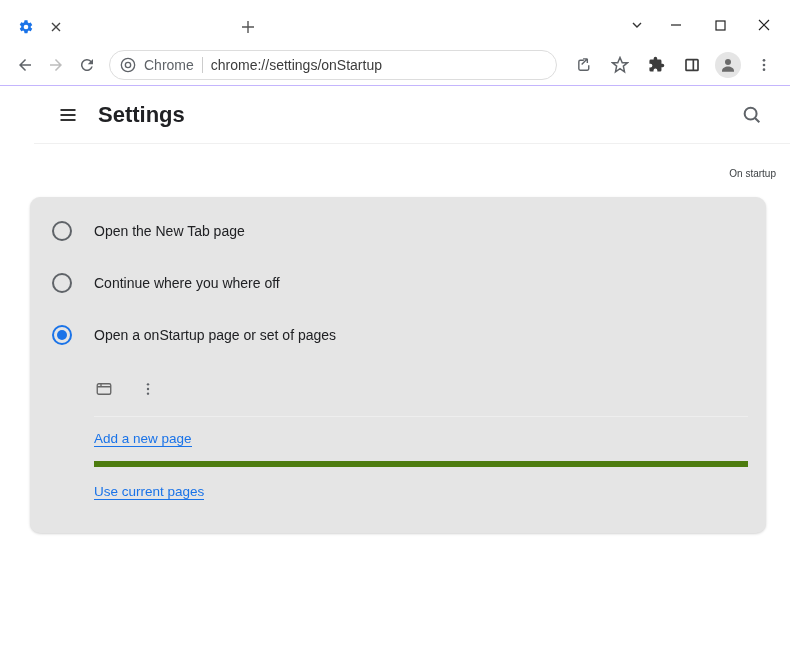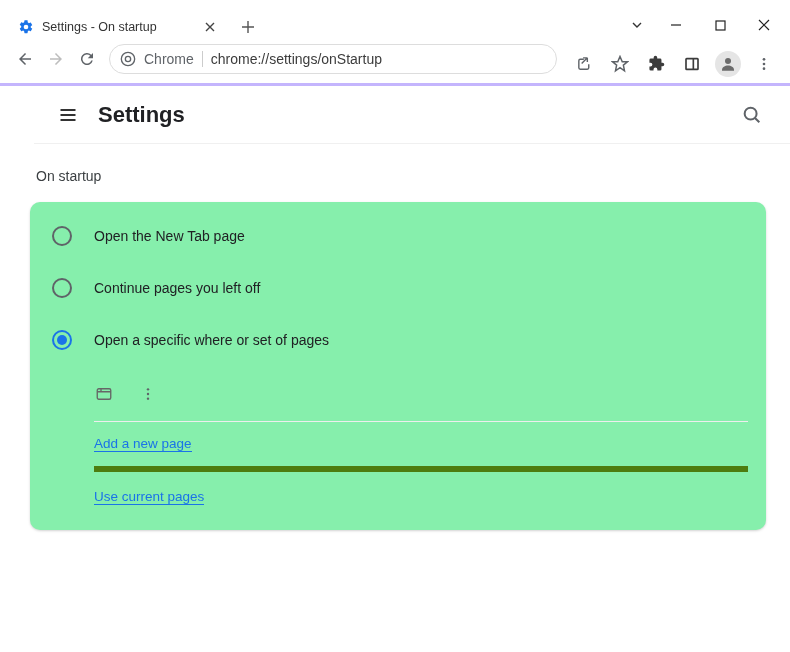--- a/index.html
+++ b/index.html
@@ -10,42 +10,42 @@
     .tab { display: flex; align-items: center; height: 34px; margin-left: 8px; padding: 0 10px; border-radius: 8px 8px 0 0; background: #fff; min-width: 220px; position: relative; }
     .tab-icon { width: 16px; height: 16px; margin-right: 8px; color: #1a73e8; display: flex; align-items: center; justify-content: center; }
     .tab-title { font-size: 12.5px; color: #333; flex: 1; }
     .tab-close { width: 16px; height: 16px; display: flex; align-items: center; justify-content: center; color: #555; cursor: pointer; margin-left: 6px; }
     .new-tab { width: 28px; height: 28px; display: flex; align-items: center; justify-content: center; color: #555; cursor: pointer; margin-left: 6px; margin-bottom: 3px; }
     .window-controls { margin-left: auto; display: flex; height: 38px; align-items: center; padding-right: 4px; }
     .wc-btn { width: 44px; height: 32px; display: flex; align-items: center; justify-content: center; color: #222; }
     .wc-chevron { width: 34px; }
     
     
-    .toolbar { height: 42px; display: flex; padding: 0 10px; gap: 1px; border-bottom: 3px solid #c4b5fd; background: #fff;}
+    .toolbar { height: 42px; display: flex; align-items: center; padding: 0 10px; gap: 1px; border-bottom: 1px solid #c4b5fd; background: #fff;}
     .tool-btn { width: 30px; height: 30px; display: flex; align-items: center; justify-content: center; color: #5f6368; cursor: pointer; border-radius: 50%; }
     .tool-btn.disabled { color: #bdbdbd; cursor: default;}
     .omnibox { flex: 1; height: 30px; background: #fff; border: 1px solid #ddd; border-radius: 16px; display: flex; align-items: center; padding: 0 10px; margin: 0 6px; }
     .omnibox .lock { color: #5f6368; margin-right: 8px; display:flex; align-items:center;}
     .omnibox .prefix { color: #5f6368; font-size: 14px; }
     .omnibox .divider { width: 1px; height: 16px; background: #ccc; margin: 0 8px; }
     .omnibox .url { color: #3c3c3c; font-size: 14px; }
     .right-icons { display: flex; align-items: center; gap: 4px; margin-left: 4px;}
     .right-icons .tool-btn { width: 32px; }
     .avatar { width: 26px; height: 26px; border-radius: 50%; background: #e5e5e5; display: flex; align-items: center; justify-content: center; color: #6b6b6b;}
     
     
     .settings-header { height: 58px; display: flex; align-items: center; padding: 0 18px; border-bottom: 1px solid #f0f0f0; margin-left: 34px;}
     .hamburger { width: 32px; height: 32px; display: flex; align-items: center; justify-content: center; color: #333; cursor: pointer; margin-right: 14px;}
     .settings-title { font-size: 22px; font-weight: 600; color: #202124; flex: 1;}
     .search-btn { width: 40px; height: 40px; display: flex; align-items: center; justify-content: center; color: #5f6368; cursor: pointer;}
     
     
     .content { padding: 24px 14px 0 30px; }
-    .section-title { font-size: 14px; color: #3c4043; margin-bottom: 18px; margin-left: 6px;}
-    .card { background: #86efac; border-radius: 10px; box-shadow: 0 1px 3px rgba(0,0,0,0.12), 0 1px 2px rgba(0,0,0,0.06); padding: 8px 0 8px 0; margin-right: 10px;}
+    .section-title { font-size: 10px; color: #3c4043; margin-bottom: 18px; margin-left: 6px; text-align: right;}
+    .card { background: #e5e5e5; border-radius: 10px; box-shadow: 0 1px 3px rgba(0,0,0,0.12), 0 1px 2px rgba(0,0,0,0.06); padding: 8px 0 16px 0; margin-right: 10px;}
     
     .radio-row { display: flex; align-items: center; height: 52px; padding: 0 22px; cursor: pointer;}
     .radio { width: 20px; height: 20px; border: 2px solid #5f6368; border-radius: 50%; margin-right: 22px; display:flex; align-items:center; justify-content:center; flex-shrink:0;}
     .radio.selected { border-color: #1a73e8; }
     .radio.selected::after { content: ''; width: 10px; height: 10px; background: #1a73e8; border-radius: 50%; }
     .radio-label { font-size: 14px; color: #202124; }
     
     .page-list { margin-left: 64px; margin-right: 18px; }
     .page-item { display: flex; align-items: center; height: 56px; border-bottom: 1px solid #eee; }
     .page-favicon { width: 20px; height: 20px; margin-right: 20px; display:flex; align-items:center; justify-content:center; color:#666;}
@@ -62,21 +62,20 @@
 </head>
 <body>
 
 <div class="titlebar">
   <div class="tab">
     <span class="tab-icon">
       <svg width="16" height="16" viewBox="0 0 24 24" fill="#1a73e8">
           <path d="M19.14,12.94a7,7,0,0,0,.05-.94,7,7,0,0,0-.05-.94l2-1.58a.5.5,0,0,0,.12-.64l-1.9-3.3a.5.5,0,0,0-.6-.22l-2.4,1a7.1,7.1,0,0,0-1.63-.94l-.36-2.55A.5.5,0,0,0,13.9,2H10.1a.5.5,0,0,0-.49.42L9.25,5a7.1,7.1,0,0,0-1.63.94l-2.4-1a.5.5,0,0,0-.6.22l-1.9,3.3a.5.5,0,0,0,.12.64l2,1.58a7,7,0,0,0-.05.94,7,7,0,0,0,.05.94l-2,1.58a.5.5,0,0,0-.12.64l1.9,3.3a.5.5,0,0,0,.6.22l2.4-1a7.1,7.1,0,0,0,1.63.94l.36,2.55a.5.5,0,0,0,.49.42h3.8a.5.5,0,0,0,.49-.42l.36-2.55a7.1,7.1,0,0,0,1.63-.94l2.4,1a.5.5,0,0,0,.6-.22l1.9-3.3a.5.5,0,0,0-.12-.64ZM12,15.5A3.5,3.5,0,1,1,15.5,12,3.5,3.5,0,0,1,12,15.5Z"></path>
         </svg>
     </span>
-    <span class="tab-title">Settings - On startup</span>
     <span class="tab-close">
       <svg width="10" height="10" viewBox="0 0 10 10">
           <path d="M1 1 L9 9 M9 1 L1 9" stroke="#444" stroke-width="1.4"></path>
         </svg>
     </span>
   </div>
   <div class="new-tab">
     <svg width="14" height="14" viewBox="0 0 14 14">
         <path d="M7 1 V13 M1 7 H13" stroke="#555" stroke-width="1.4"></path>
       </svg>
@@ -190,25 +189,25 @@
 
 <div class="content">
   <div class="section-title">On startup</div>
   <div class="card">
     <div class="radio-row">
       <span class="radio"></span>
       <span class="radio-label">Open the New Tab page</span>
     </div>
     <div class="radio-row">
       <span class="radio"></span>
-      <span class="radio-label">Continue pages you left off</span>
+      <span class="radio-label">Continue where you where off</span>
     </div>
     <div class="radio-row">
       <span class="radio selected"></span>
-      <span class="radio-label">Open a specific where or set of pages</span>
+      <span class="radio-label">Open a onStartup page or set of pages</span>
     </div>
     <div class="page-list">
       <div class="page-item">
         <span class="page-favicon">
           <svg width="18" height="18" viewBox="0 0 24 24" fill="none" stroke="#666" stroke-width="1.8">
               <rect x="3" y="5" width="18" height="14" rx="2"></rect>
               <path d="M3 9h18M8 5v4"></path>
             </svg>
         </span>
         <div class="more-btn">

